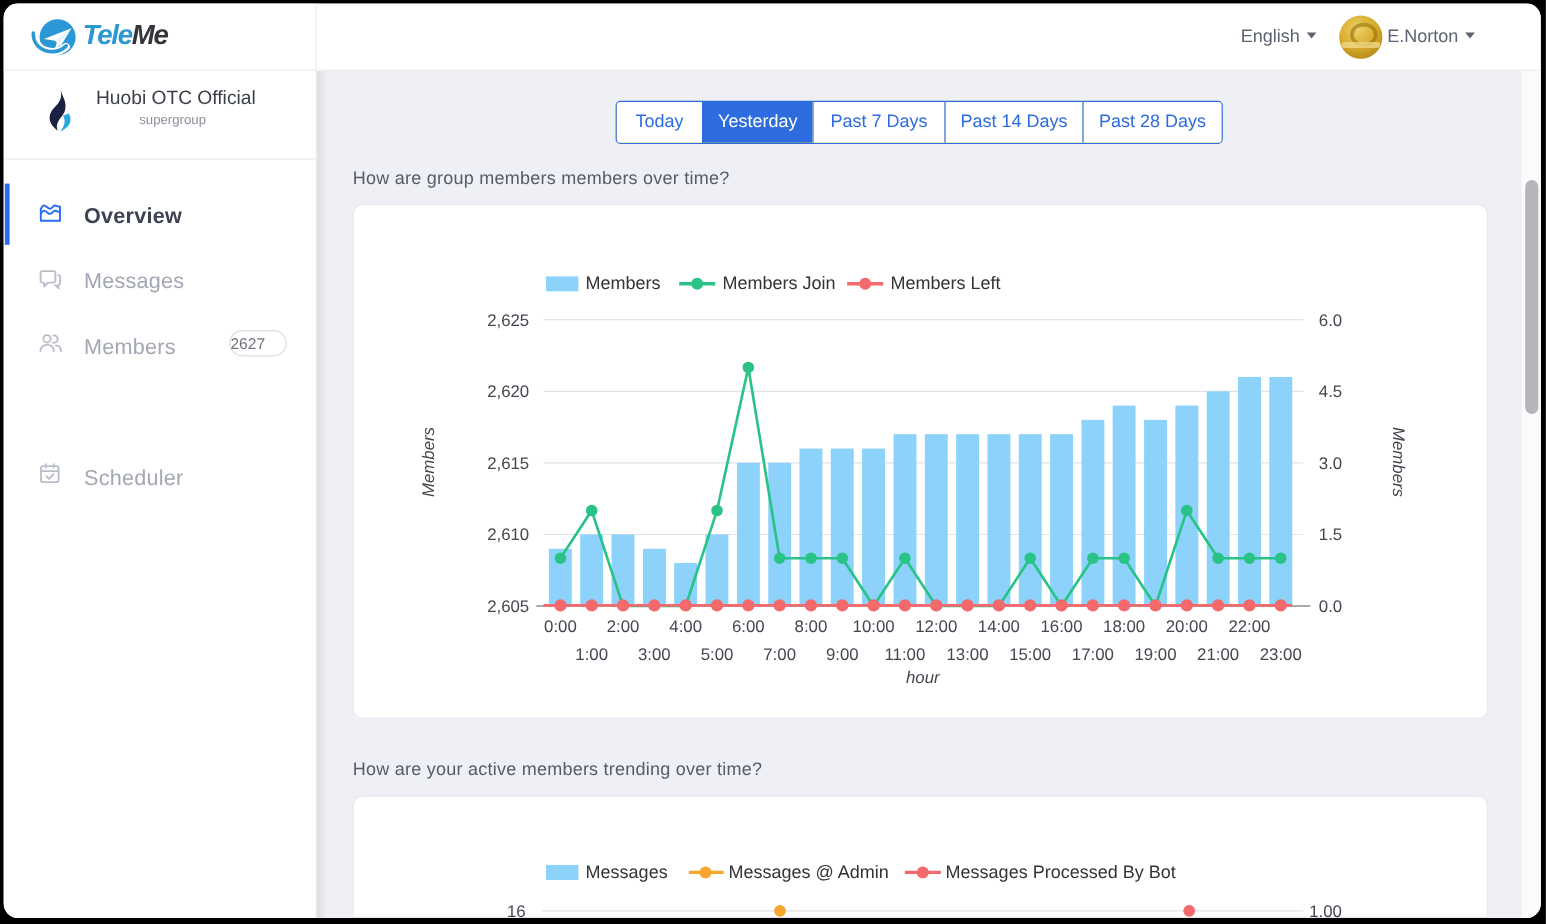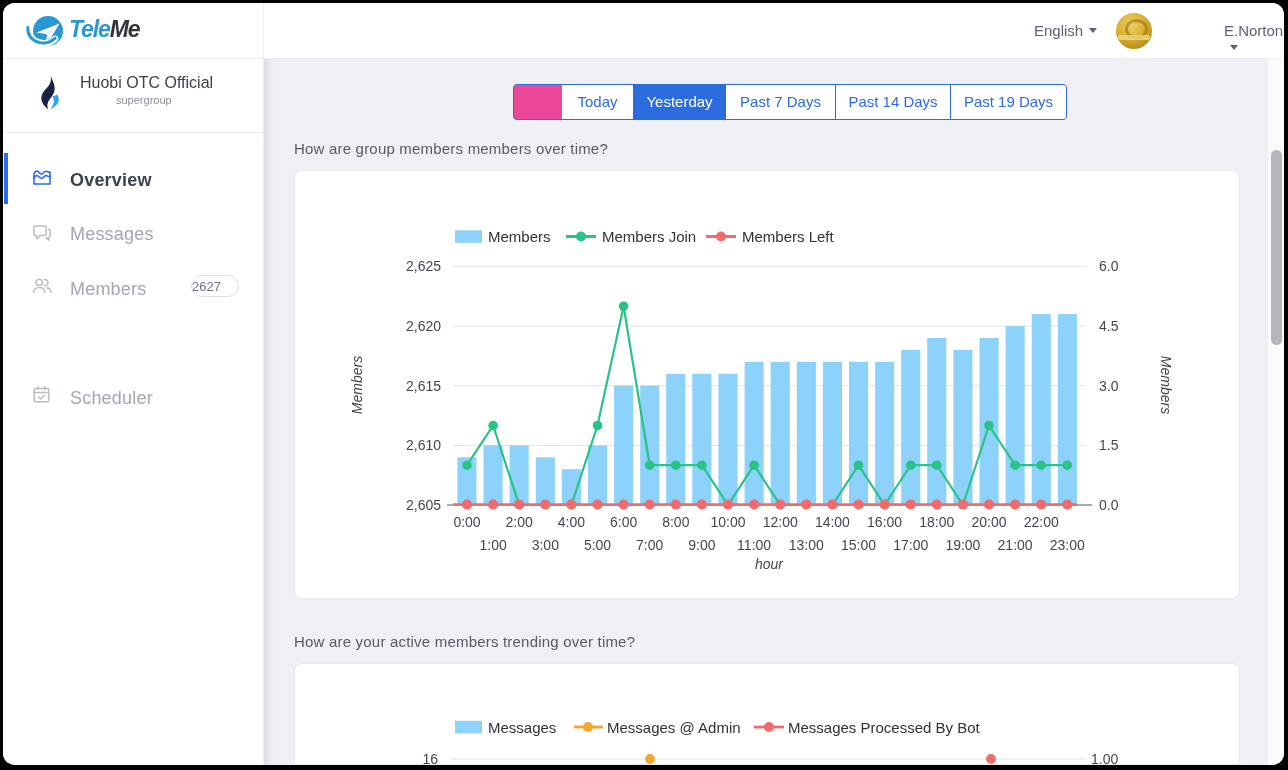--- a/index.html
+++ b/index.html
@@ -41,39 +41,39 @@
   border-radius:11px; font-size:13px; color:#6f747f; line-height:21px; }
 
 #main { position:absolute; left:261px; top:56px; right:0; bottom:0; background:#eef0f5; }
 #main:before { content:""; position:absolute; left:0; top:0; bottom:0; width:9px;
   background:linear-gradient(to right, rgba(60,64,80,.10), rgba(60,64,80,0)); }
 #gutter { position:absolute; right:0; top:56px; width:16px; bottom:0; background:#fbfbfc; z-index:4; }
 #thumb { position:absolute; right:2.5px; top:147px; width:11px; height:195px; background:#b4b6bb;
   border-radius:5.5px; z-index:7; }
 
 #tabs { position:absolute; left:510px; top:81px; height:36px; display:flex;
-  border:1px solid #2d6cdf; border-radius:4px; overflow:hidden; background:#ec4899; z-index:2;padding-left:48px; }
+  border:1px solid #2d6cdf; border-radius:4px; overflow:hidden; background:#fde047; z-index:2; }
 .tab { height:34px; line-height:34px; text-align:center; font-size:15px; color:#2d6cdf;
   background:#fff; border-left:1px solid #2d6cdf; }
 .tab:first-child { border-left:none; }
 .tab.on { background:#2d6cdf; color:#fff; }
 .h2 { position:absolute; left:291px; font-size:15px; color:#565b66; letter-spacing:.2px; z-index:2; }
 .card { position:absolute; left:291px; width:946px; background:#fff; border:1px solid #e7e9ef;
   border-radius:8px; z-index:2; }
 #card1 { top:167px; height:429px; }
 #card2 { top:660px; height:102px; border-radius:8px 8px 0 0; }
 svg text { font-family:"Liberation Sans", sans-serif; }
 </style>
 </head>
 <body>
 <div id="win">
   <div id="header">
     <span class="hitem" style="left:1031px;top:18.5px;">English<span class="caret"></span></span>
     <div id="avatar"></div>
-    <span class="hitem" style="left:1221px;top:18.5px;">E.Norton<span class="caret"></span></span>
+    <span class="hitem" style="left:1153px;top:18.5px;">E.Norton<span class="caret"></span></span>
   </div>
   <div id="main"></div>
   <div id="gutter"></div>
   <div id="thumb"></div>
   <div id="sidebar">
     <div id="brand">
         <svg width="52" height="40" viewBox="0 0 52 40">
 <circle cx="30" cy="16" r="15" fill="#2a98d5"></circle>
 <path d="M10.5,11.5 C9.5,19 13.5,25.5 21,27.5 C27,29 33,27.5 37,24" fill="none" stroke="#fff" stroke-width="6.5" stroke-linecap="round"></path>
 <path d="M9.8,12.5 C9.3,19.5 13.6,25.6 20.8,27.4 C27.2,29 33.2,27 37.2,23.2" fill="none" stroke="#2a98d5" stroke-width="3" stroke-linecap="round"></path>
@@ -132,21 +132,21 @@
             </g>
           </svg></span>
         <span class="nlab">Scheduler</span>
       </div>
   </div>
   <div id="tabs">
     <div class="tab" style="width:71px">Today</div>
     <div class="tab on" style="width:92px">Yesterday</div>
     <div class="tab" style="width:110px">Past 7 Days</div>
     <div class="tab" style="width:115px">Past 14 Days</div>
-    <div class="tab" style="width:116px">Past 19 Days</div>
+    <div class="tab" style="width:116px">Past 28 Days</div>
   </div>
   <div class="h2" style="top:137px">How are group members members over time?</div>
   <div class="card" id="card1">
 <svg width="946" height="428" viewBox="0 0 946 428" style="position:absolute;left:0;top:0">
 <line x1="158.0" y1="274.4" x2="791.0" y2="274.4" stroke="#e0e3e8" stroke-width="1"></line>
 <line x1="158.0" y1="214.7" x2="791.0" y2="214.7" stroke="#e0e3e8" stroke-width="1"></line>
 <line x1="158.0" y1="155.1" x2="791.0" y2="155.1" stroke="#e0e3e8" stroke-width="1"></line>
 <line x1="158.0" y1="95.4" x2="791.0" y2="95.4" stroke="#e0e3e8" stroke-width="1"></line>
 <text x="146" y="334.0" text-anchor="end" dominant-baseline="central" font-size="14" fill="#44474f">2,605</text>
 <text x="146" y="274.4" text-anchor="end" dominant-baseline="central" font-size="14" fill="#44474f">2,610</text>

